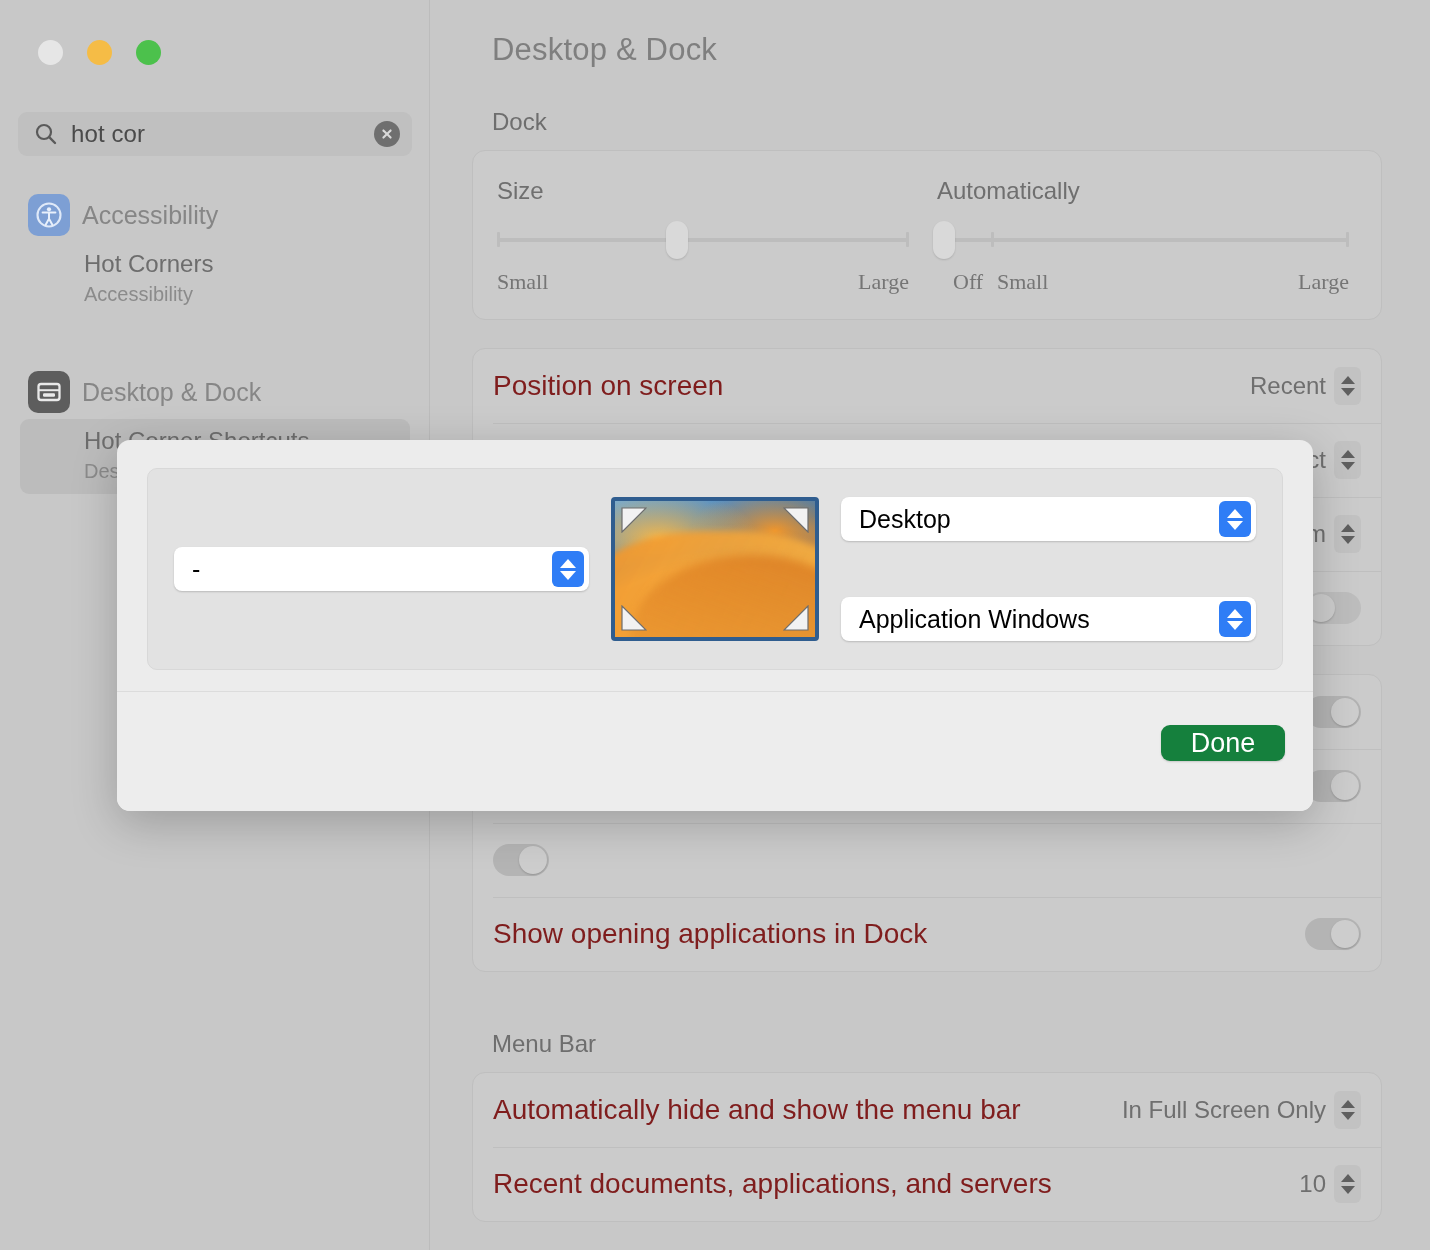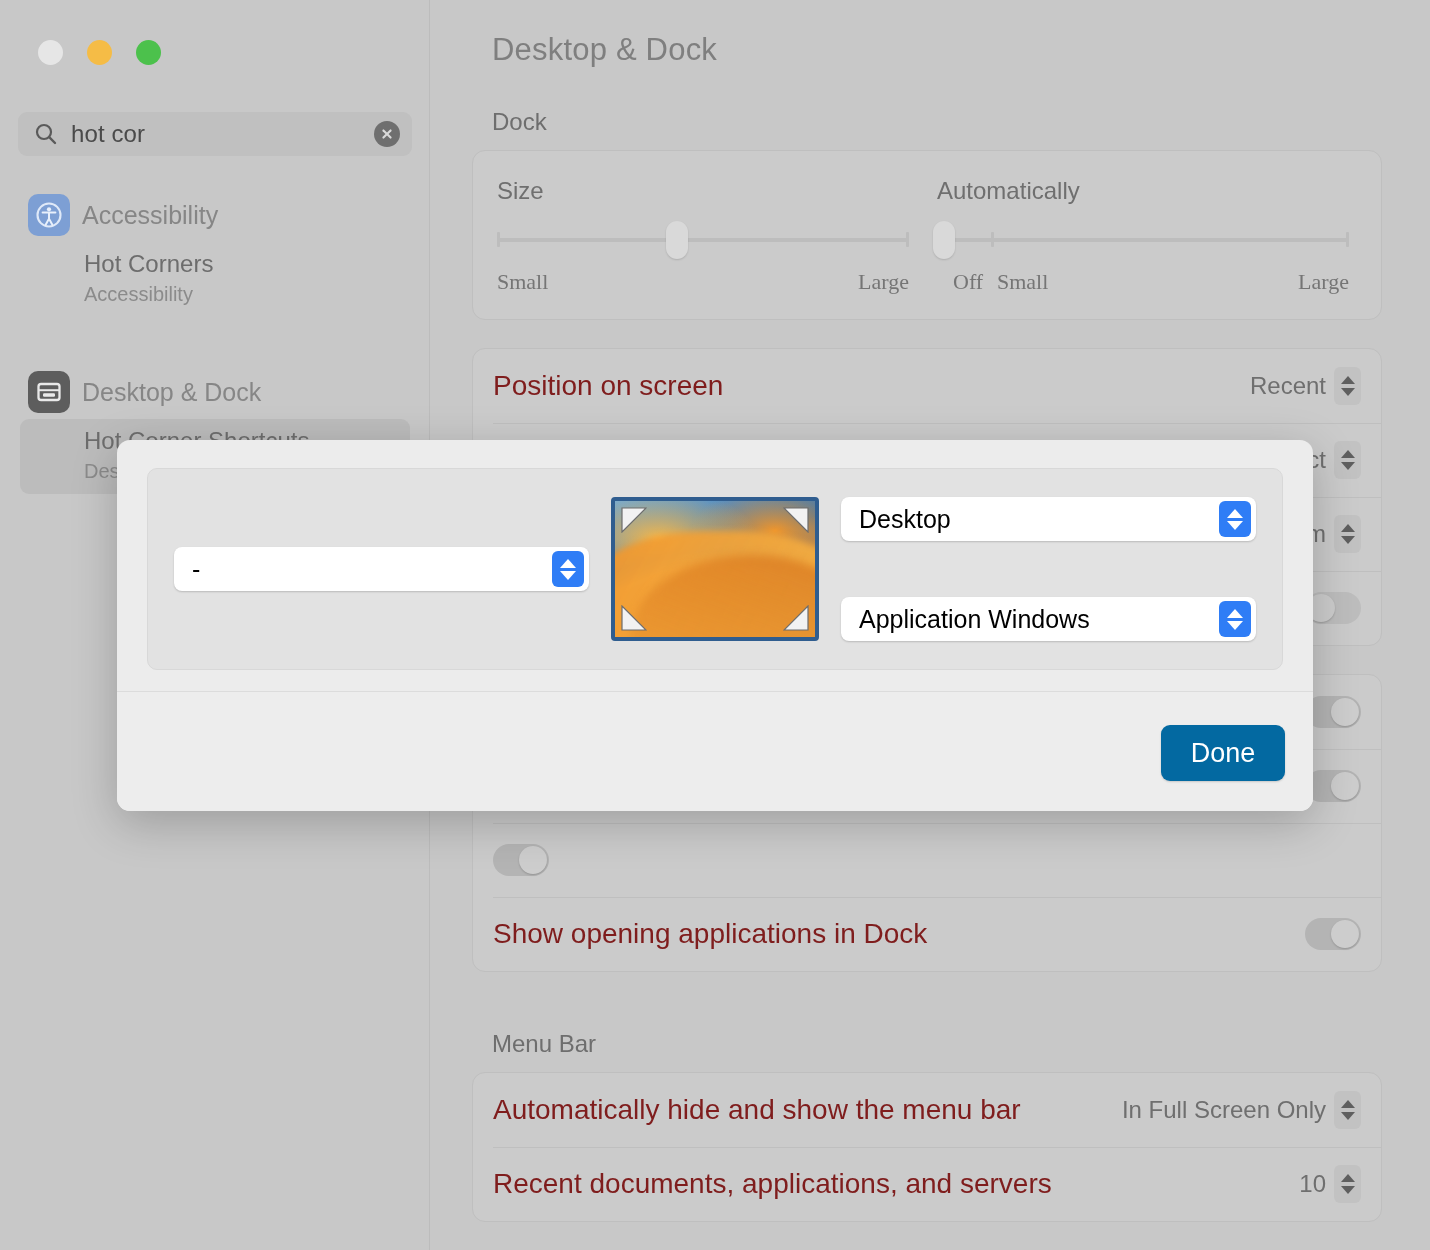--- a/index.html
+++ b/index.html
@@ -248,22 +248,22 @@
   .c-mark.br { bottom: 6px; right: 6px; }
 
   .sheet-footer {
     position: absolute; left: 0; right: 0; bottom: 0;
     height: 119px;
     border-top: 1px solid #dcdcdc;
     background: #ededed;
   }
   .done-btn {
     position: absolute; right: 28px; top: 33px;
-    width: 124px; height: 56px;
-    background: #0369a1;
+    width: 124px; height: 36px;
+    background: #15803d;
     border-radius: 9px;
     color: #fff; font-size: 27px;
     display: flex; align-items: center; justify-content: center;
     box-shadow: 0 1px 2px rgba(0,0,0,.16);
   }
 </style>
 </head>
 <body>
 
 <div id="root">

